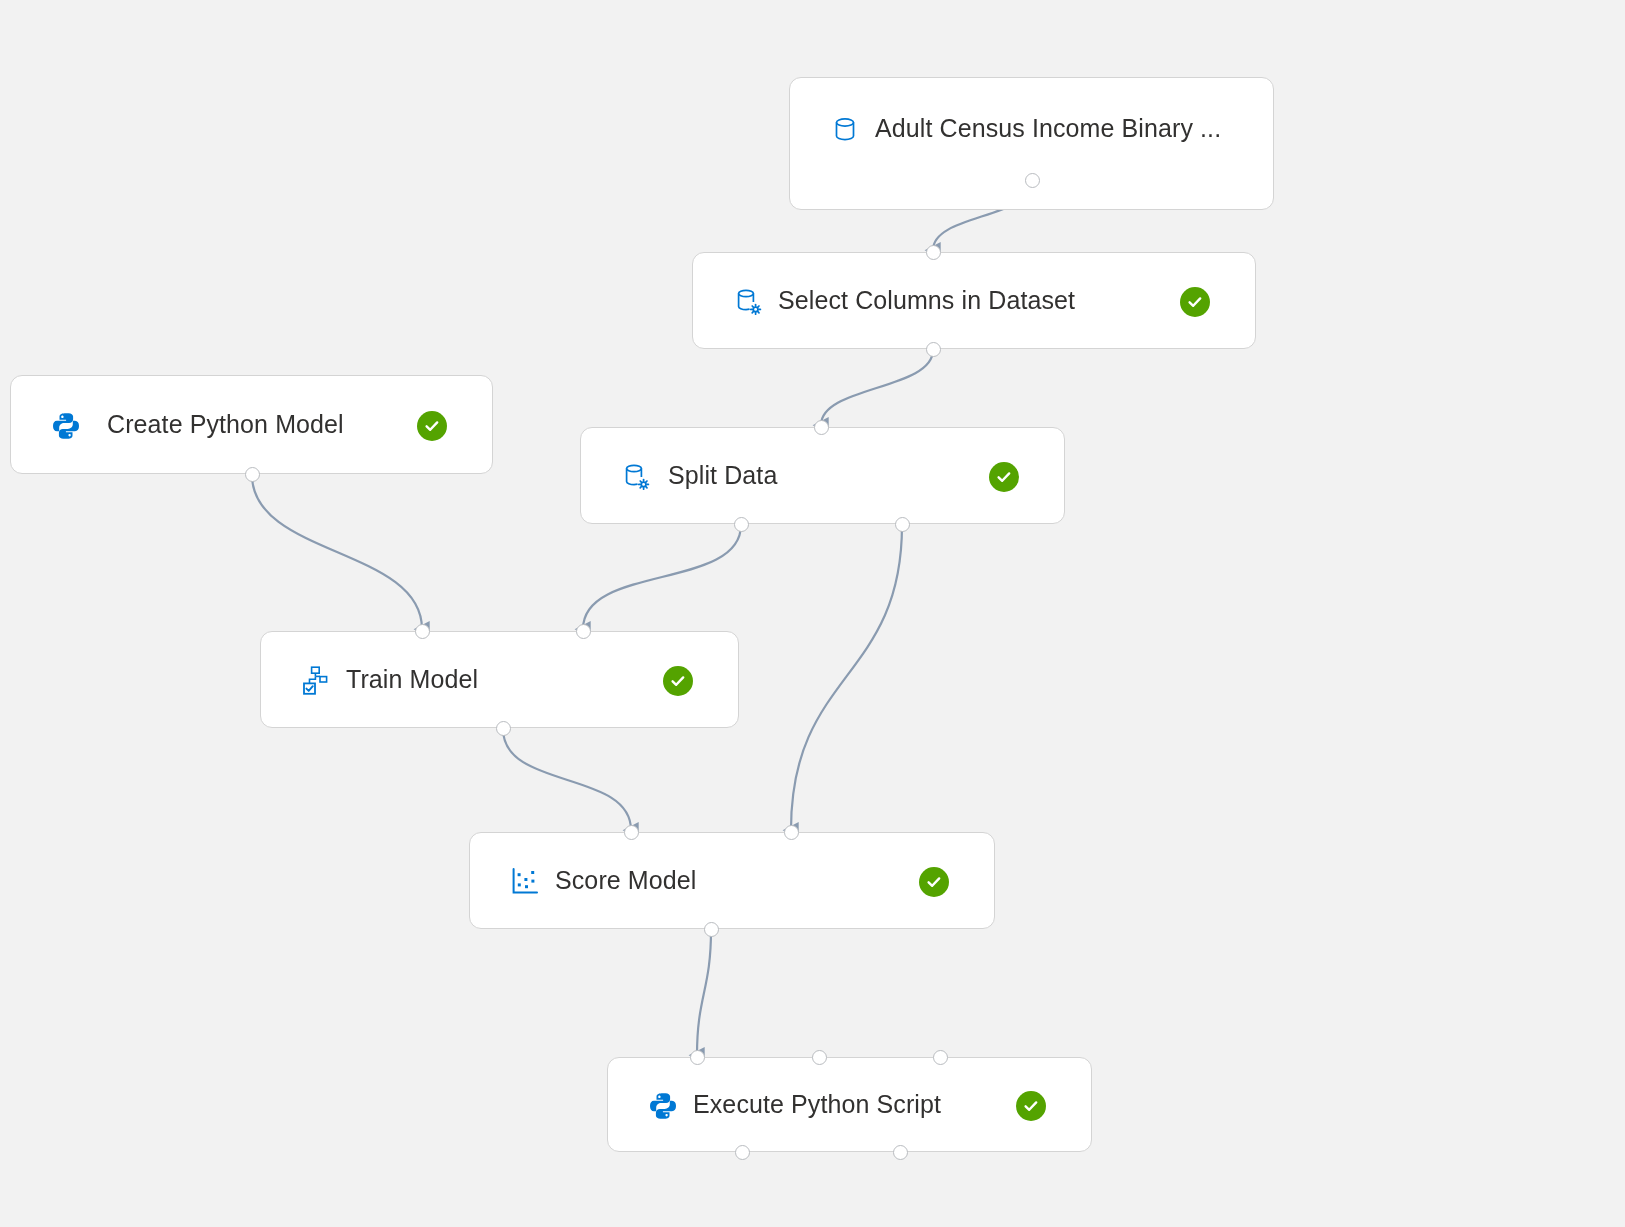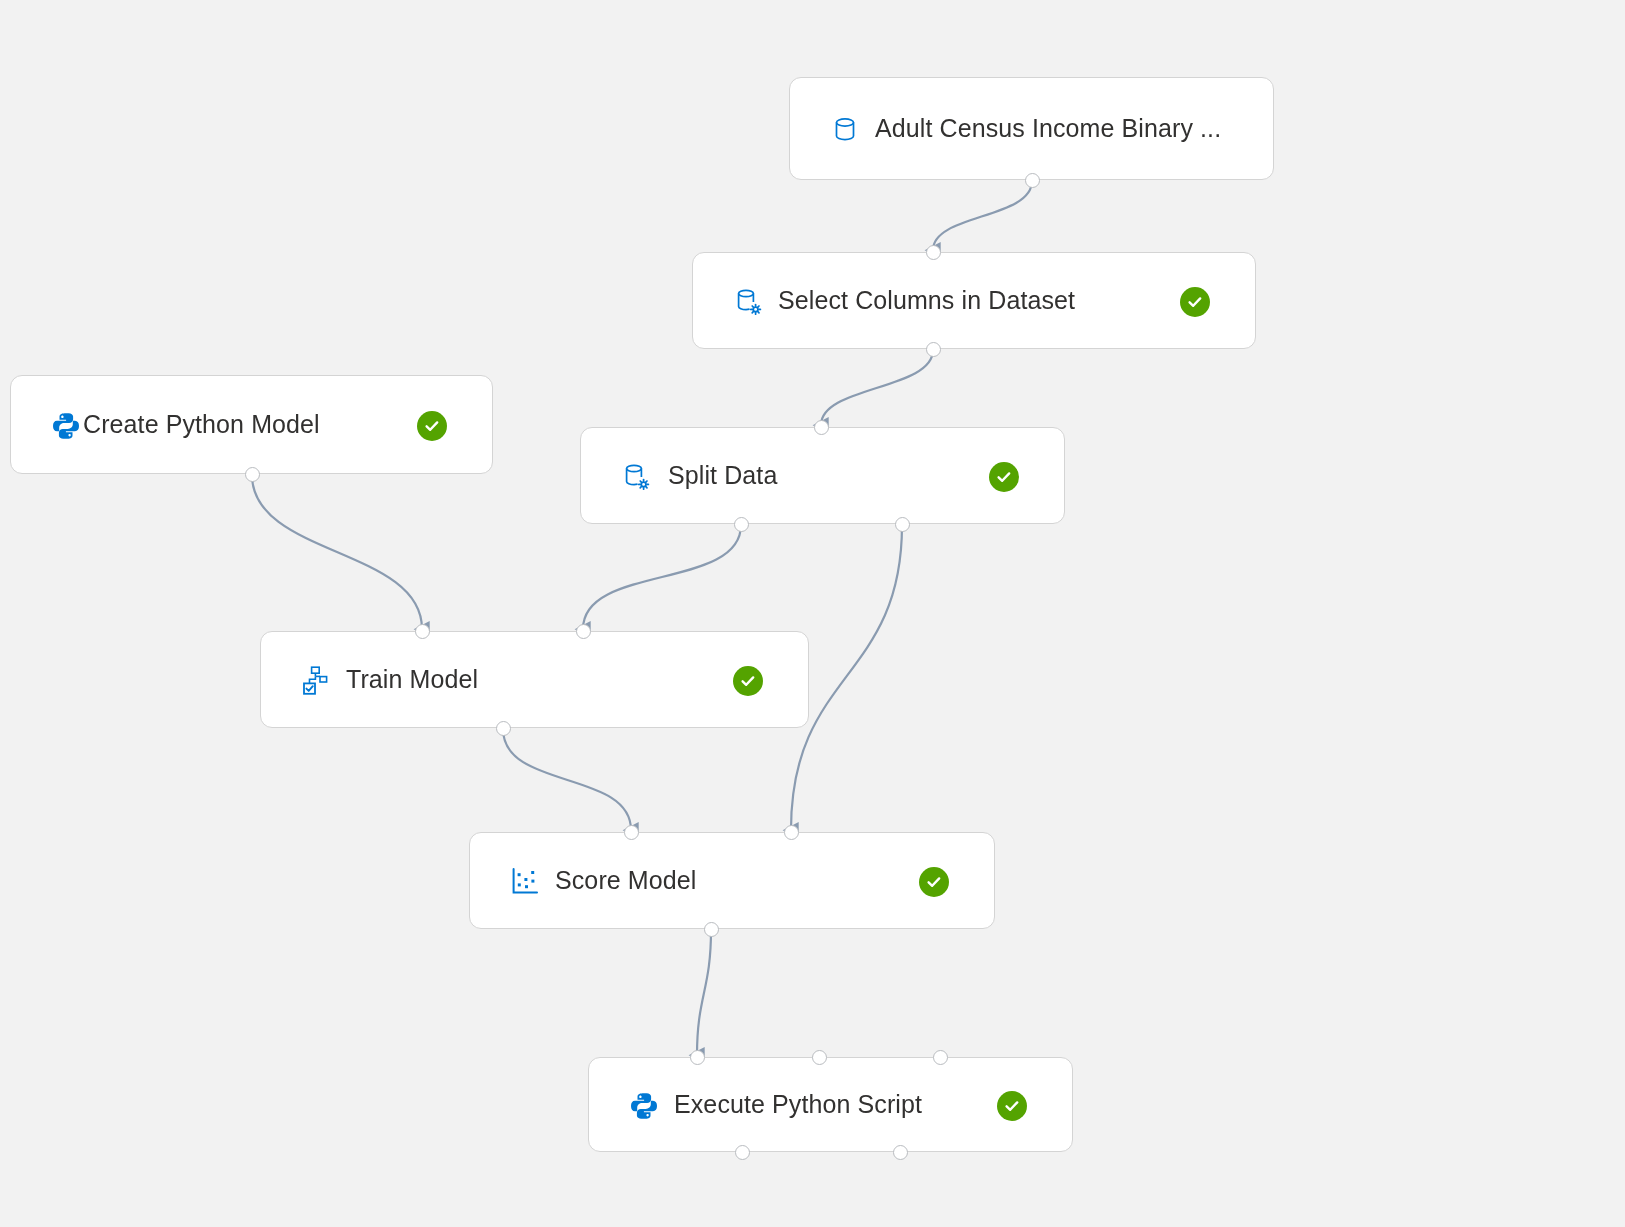--- a/index.html
+++ b/index.html
@@ -86,21 +86,21 @@
       </defs>
       <path d="M 1032 181 C 1032 219, 933 214, 933 250" fill="none" stroke="#8a9bb0" stroke-width="2.2" marker-end="url(#arrowhead)"></path>
       <path d="M 933 350 C 933 390, 821 386, 821 425" fill="none" stroke="#8a9bb0" stroke-width="2.2" marker-end="url(#arrowhead)"></path>
       <path d="M 252 475 C 252 556, 422 548, 422 629" fill="none" stroke="#8a9bb0" stroke-width="2.2" marker-end="url(#arrowhead)"></path>
       <path d="M 741 525 C 741 590, 583 564, 583 629" fill="none" stroke="#8a9bb0" stroke-width="2.2" marker-end="url(#arrowhead)"></path>
       <path d="M 503 729 C 503 790, 631 770, 631 830" fill="none" stroke="#8a9bb0" stroke-width="2.2" marker-end="url(#arrowhead)"></path>
       <path d="M 902 525 C 902 680, 791 672, 791 830" fill="none" stroke="#8a9bb0" stroke-width="2.2" marker-end="url(#arrowhead)"></path>
       <path d="M 711 930 C 711 990, 697 996, 697 1055" fill="none" stroke="#8a9bb0" stroke-width="2.2" marker-end="url(#arrowhead)"></path>
     </svg>
   <div id="node-layer">
-      <div class="node" style="left: 789px; top: 77px; width: 485px; height: 103px;">
+      <div class="node" style="left: 789px; top: 77px; width: 485px; height: 133px;">
         <span class="node-icon" style="left: 38px; top: 34.5px;"><svg width="34" height="34" viewBox="0 0 34 34" fill="none">
         <ellipse cx="17" cy="9.5" rx="8.5" ry="3.6" stroke="#0078d4" stroke-width="1.7"></ellipse>
         <path d="M8.5 9.5 V23 c0 2 3.8 3.6 8.5 3.6 s8.5 -1.6 8.5 -3.6 V9.5" stroke="#0078d4" stroke-width="1.7" fill="none"></path>
       </svg></span>
         <span class="node-title" style="left: 85px; top: 35.5px;">Adult Census Income Binary ...</span>
       </div>
       <div class="port" title="Dataset" style="left: 1024.5px; top: 172.5px;"></div>
       <div class="node" style="left: 692px; top: 252px; width: 564px; height: 97px;">
         <span class="node-icon" style="left: 38px; top: 31.5px;"><svg width="36" height="36" viewBox="0 0 36 36" fill="none">
         <ellipse cx="15" cy="8.5" rx="7.4" ry="3.2" stroke="#0078d4" stroke-width="1.7"></ellipse>
@@ -135,21 +135,21 @@
                  c0 -2.2 -2.0 -3.0 -4.4 -3.3 c-1.0 -.1 -1.9 -.1 -2.9 -.1 z
                  M13.4 6.6 c.7 0 1.2 .6 1.2 1.3 c0 .7 -.5 1.2 -1.2 1.2
                  c-.7 0 -1.2 -.5 -1.2 -1.2 c0 -.7 .5 -1.3 1.2 -1.3 z" fill="#0078d4"></path>
         <path d="M17.2 29.8 c3.5 0 6.3 -.7 6.3 -3.4 v-3.1 h-6.6 v-1.1 h9.1
                  c2.6 0 4.0 -2.0 4.0 -5.2 c0 -3.2 -1.4 -5.3 -4.0 -5.3 h-2.2 v3.6
                  c0 2.7 -2.3 4.6 -5.0 4.6 h-4.9 c-2.3 0 -4.0 1.7 -4.0 3.9 v2.6
                  c0 2.2 2.0 3.0 4.4 3.3 c1.0 .1 1.9 .1 2.9 .1 z
                  M20.6 27.4 c-.7 0 -1.2 -.6 -1.2 -1.3 c0 -.7 .5 -1.2 1.2 -1.2
                  c.7 0 1.2 .5 1.2 1.2 c0 .7 -.5 1.3 -1.2 1.3 z" fill="#0078d4"></path>
       </svg></span>
-        <span class="node-title" style="left: 72px; top: 33.5px;">Create Python Model</span>
+        <span class="node-title" style="left: 96px; top: 33.5px;">Create Python Model</span>
         <span class="status-badge" title="Completed" style="background: rgb(84, 163, 0); right: 45px; top: 34.5px;">
           <svg width="18" height="18" viewBox="0 0 18 18" fill="none">
       <path d="M3.6 9.3 L7.2 12.8 L14.2 5.4" stroke="#ffffff" stroke-width="2.4" fill="none" stroke-linecap="round" stroke-linejoin="round"></path>
     </svg>
         </span>
       </div>
       <div class="port" title="Untrained model" style="left: 244.5px; top: 466.5px;"></div>
       <div class="node" style="left: 580px; top: 427px; width: 485px; height: 97px;">
         <span class="node-icon" style="left: 38px; top: 31.5px;"><svg width="36" height="36" viewBox="0 0 36 36" fill="none">
         <ellipse cx="15" cy="8.5" rx="7.4" ry="3.2" stroke="#0078d4" stroke-width="1.7"></ellipse>
@@ -170,21 +170,21 @@
         <span class="node-title" style="left: 87px; top: 32.5px;">Split Data</span>
         <span class="status-badge" title="Completed" style="background: rgb(84, 163, 0); right: 45px; top: 33.5px;">
           <svg width="18" height="18" viewBox="0 0 18 18" fill="none">
       <path d="M3.6 9.3 L7.2 12.8 L14.2 5.4" stroke="#ffffff" stroke-width="2.4" fill="none" stroke-linecap="round" stroke-linejoin="round"></path>
     </svg>
         </span>
       </div>
       <div class="port" title="Dataset" style="left: 813.5px; top: 419.5px;"></div>
       <div class="port" title="Results dataset1" style="left: 733.5px; top: 516.5px;"></div>
       <div class="port" title="Results dataset2" style="left: 894.5px; top: 516.5px;"></div>
-      <div class="node" style="left: 260px; top: 631px; width: 549px; height: 97px;">
+      <div class="node" style="left: 260px; top: 631px; width: 479px; height: 97px;">
         <span class="node-icon" style="left: 38px; top: 31.5px;"><svg width="34" height="34" viewBox="0 0 34 34" fill="none">
         <rect x="12.6" y="3.2" width="7.6" height="6.0" stroke="#0078d4" stroke-width="1.6"></rect>
         <rect x="21.0" y="12.6" width="6.6" height="5.4" stroke="#0078d4" stroke-width="1.6"></rect>
         <rect x="5.0" y="19.4" width="11.0" height="10.4" stroke="#0078d4" stroke-width="1.8"></rect>
         <path d="M16.4 9.2 V12.4" stroke="#0078d4" stroke-width="1.6"></path>
         <path d="M16.4 12.4 H21.0" stroke="#0078d4" stroke-width="1.6"></path>
         <path d="M16.4 12.4 V15.3 H10.5 V19.4" stroke="#0078d4" stroke-width="1.6" fill="none"></path>
         <path d="M7.4 24.6 l2.3 2.3 l4.1 -4.7" stroke="#0078d4" stroke-width="1.9" fill="none" stroke-linecap="round" stroke-linejoin="round"></path>
       </svg></span>
         <span class="node-title" style="left: 85px; top: 32.5px;">Train Model</span>
@@ -212,21 +212,21 @@
         <span class="node-title" style="left: 85px; top: 32.5px;">Score Model</span>
         <span class="status-badge" title="Completed" style="background: rgb(84, 163, 0); right: 45px; top: 33.5px;">
           <svg width="18" height="18" viewBox="0 0 18 18" fill="none">
       <path d="M3.6 9.3 L7.2 12.8 L14.2 5.4" stroke="#ffffff" stroke-width="2.4" fill="none" stroke-linecap="round" stroke-linejoin="round"></path>
     </svg>
         </span>
       </div>
       <div class="port" title="Trained model" style="left: 623.5px; top: 824.5px;"></div>
       <div class="port" title="Dataset" style="left: 783.5px; top: 824.5px;"></div>
       <div class="port" title="Scored dataset" style="left: 703.5px; top: 921.5px;"></div>
-      <div class="node" style="left: 588px; top: 1057px; width: 485px; height: 95px;">
+      <div class="node" style="left: 607px; top: 1057px; width: 485px; height: 95px;">
         <span class="node-icon" style="left: 38px; top: 30.5px;"><svg width="34" height="34" viewBox="0 0 34 34" fill="none">
         <path d="M16.8 4.2 c-3.5 0 -6.3 .7 -6.3 3.4 v3.1 h6.6 v1.1 H8.0
                  c-2.6 0 -4.0 2.0 -4.0 5.2 c0 3.2 1.4 5.3 4.0 5.3 h2.2 v-3.6
                  c0 -2.7 2.3 -4.6 5.0 -4.6 h4.9 c2.3 0 4.0 -1.7 4.0 -3.9 V7.6
                  c0 -2.2 -2.0 -3.0 -4.4 -3.3 c-1.0 -.1 -1.9 -.1 -2.9 -.1 z
                  M13.4 6.6 c.7 0 1.2 .6 1.2 1.3 c0 .7 -.5 1.2 -1.2 1.2
                  c-.7 0 -1.2 -.5 -1.2 -1.2 c0 -.7 .5 -1.3 1.2 -1.3 z" fill="#0078d4"></path>
         <path d="M17.2 29.8 c3.5 0 6.3 -.7 6.3 -3.4 v-3.1 h-6.6 v-1.1 h9.1
                  c2.6 0 4.0 -2.0 4.0 -5.2 c0 -3.2 -1.4 -5.3 -4.0 -5.3 h-2.2 v3.6
                  c0 2.7 -2.3 4.6 -5.0 4.6 h-4.9 c-2.3 0 -4.0 1.7 -4.0 3.9 v2.6

